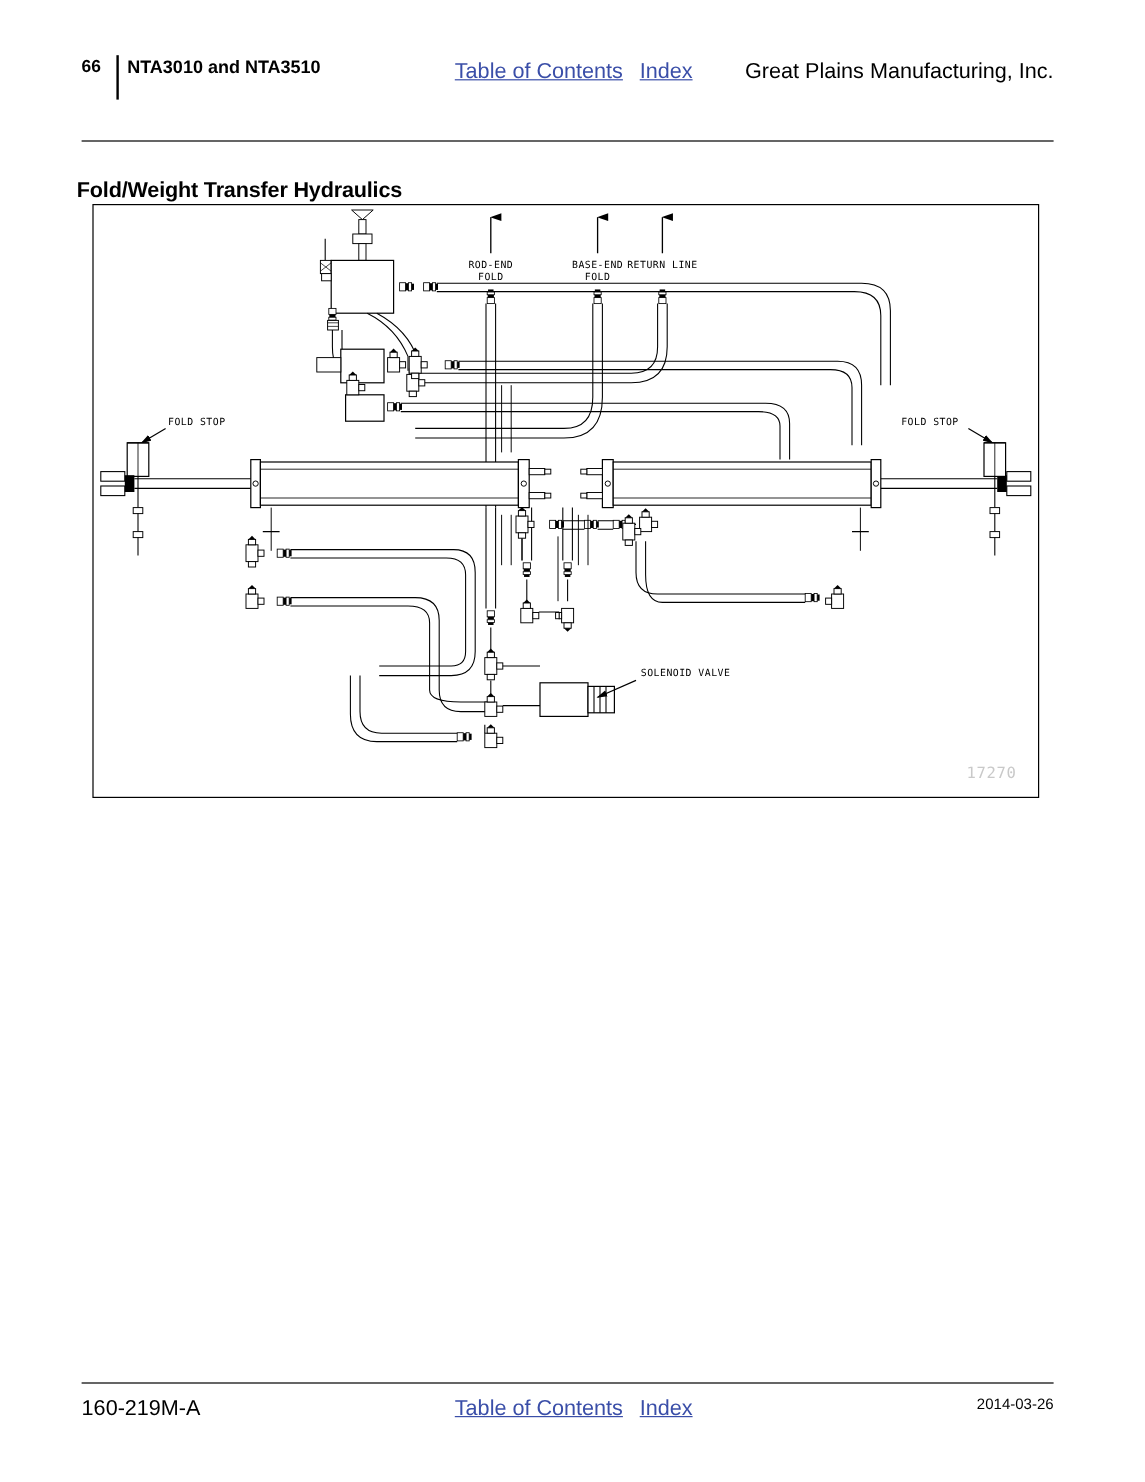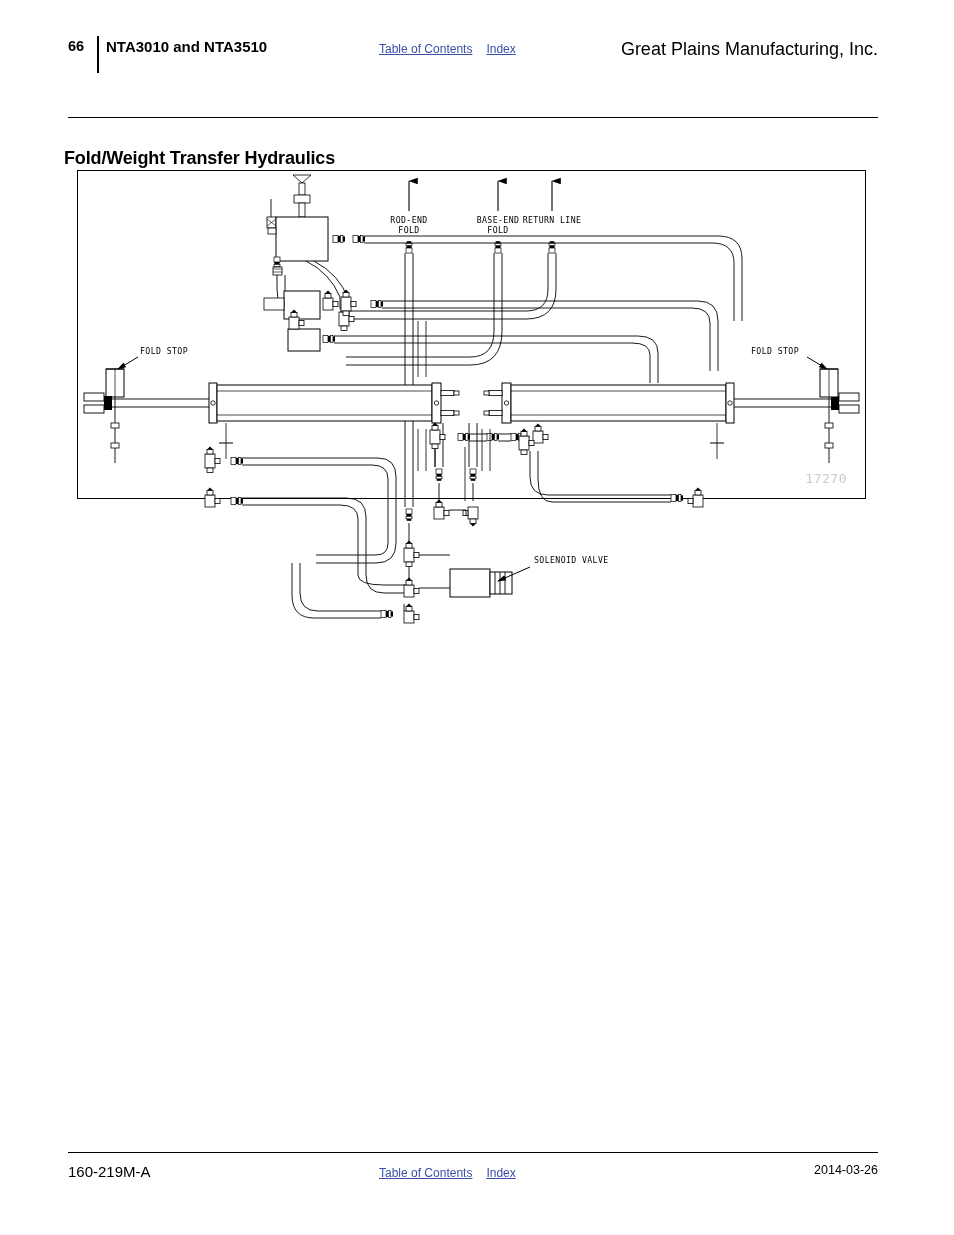--- a/index.html
+++ b/index.html
@@ -19,21 +19,21 @@
 
   
   .page-header {
     position: absolute;
     left: 0; top: 0;
     width: 954px;
     height: 118px;
   }
   .hdr-row {
     position: absolute;
-    left: 68px; top: 38px;
+    left: 68px; top: 48px;
     width: 810px;
     height: 24px;
     text-align: right;
   }
   .hdr-pageno {
     position: absolute;
     left: 0; top: 0;
     font-size: 14.5px;
     font-weight: bold;
     letter-spacing: -0.1px;
@@ -53,21 +53,21 @@
     white-space: nowrap;
   }
   .hdr-links {
     position: absolute;
     left: 311px; top: 1px;
     white-space: nowrap;
   }
   .hdr-links a, .ftr-links a {
     color: #3a4ea8;
     text-decoration: underline;
-    font-size: 12px;
+    font-size: 18px;
     margin-right: 14px;
   }
   .hdr-company {
     position: absolute;
     right: 0; top: 1px;
     font-size: 18px;
     white-space: nowrap;
   }
   .rule-top {
     position: absolute;
@@ -84,21 +84,21 @@
     font-size: 18px;
     font-weight: bold;
     letter-spacing: -0.15px;
   }
 
   
   .figure-box {
     position: absolute;
     left: 77px; top: 170px;
     width: 789px;
-    height: 329px;
+    height: 495px;
     border: 1.4px solid #000;
     box-sizing: border-box;
     background: #fff;
   }
   .figure-box svg { display: block; }
   .fig-number {
     position: absolute;
     right: 18px; bottom: 12px;
     font-family: "DejaVu Sans Mono", monospace;
     font-size: 13px;
@@ -116,21 +116,21 @@
   }
   .page-footer {
     position: absolute;
     left: 68px; top: 1163px;
     width: 810px;
     height: 22px;
   }
   .ftr-doc {
     position: absolute;
     left: 0; top: 0;
-    font-size: 15px;
+    font-size: 18px;
   }
   .ftr-links {
     position: absolute;
     left: 311px; top: 0;
     white-space: nowrap;
   }
   .ftr-date {
     position: absolute;
     right: 0; top: 0;
     font-size: 12.5px;

